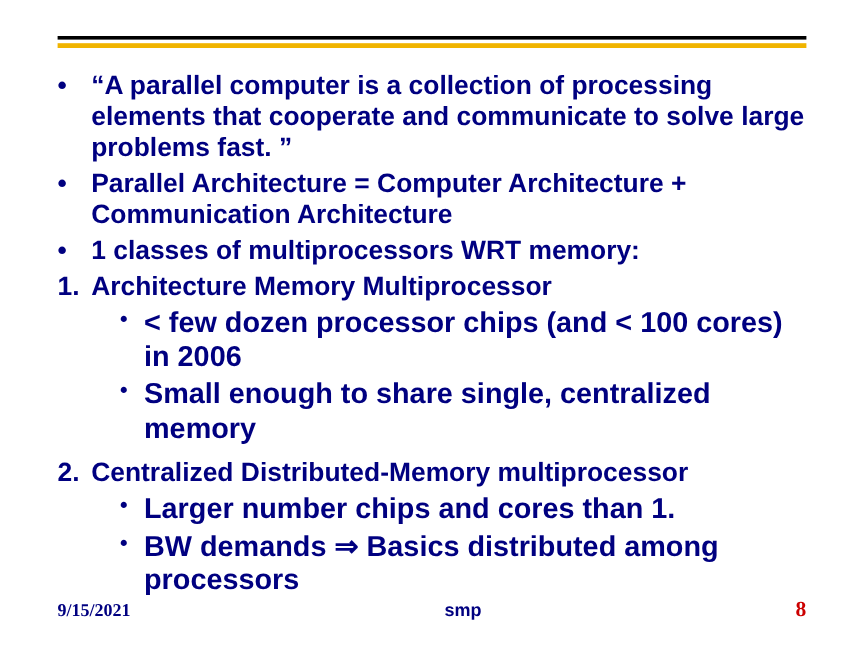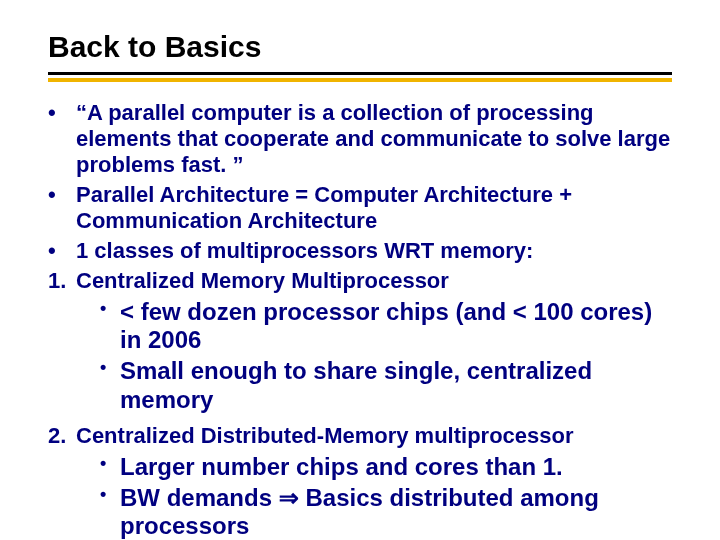--- a/index.html
+++ b/index.html
@@ -106,42 +106,41 @@
     font-size: 18px;
     font-weight: bold;
     color: #cc0000;
   }
 </style>
 </head>
 <body>
 
 <div class="slide">
 
-  <h1 class="title">Back to Basics</h1>
   <div class="rule-dark"></div>
   <div class="rule-gold"></div>
 
   <ul class="main">
     <li>
       <span class="mk">•</span>
       <span class="txt">
         <span>“A parallel computer is a collection of processing elements that </span><span class="underline">cooperate</span><span> and communicate to solve large problems fast. ”</span>
       </span>
     </li>
     <li>
       <span class="mk">•</span>
       <span class="txt">Parallel Architecture = Computer Architecture + Communication Architecture</span>
     </li>
     <li>
       <span class="mk">•</span>
       <span class="txt">1 classes of multiprocessors WRT memory:</span>
     </li>
     <li>
       <span class="mk">1.</span>
-      <span class="txt">Centralized Memory Multiprocessor</span>
+      <span class="txt">Architecture Memory Multiprocessor</span>
     </li>
   </ul>
 
   <ul class="sub">
     <li>
       <span class="mk2">•</span>
       <span class="txt2">&lt; few dozen processor chips (and &lt; 100 cores) in 2006</span>
     </li>
     <li>
       <span class="mk2">•</span>
@@ -160,14 +159,19 @@
     <li>
       <span class="mk2">•</span>
       <span class="txt2">Larger number chips and cores than 1.</span>
     </li>
     <li>
       <span class="mk2">•</span>
       <span class="txt2">BW demands ⇒ Basics distributed among processors</span>
     </li>
   </ul>
 
+  <div class="footer">
+    <span class="date">9/15/2021</span>
+    <span class="mid">smp</span>
+    <span class="pg">8</span>
+  </div>
 
 </div>
 
 </body></html>

